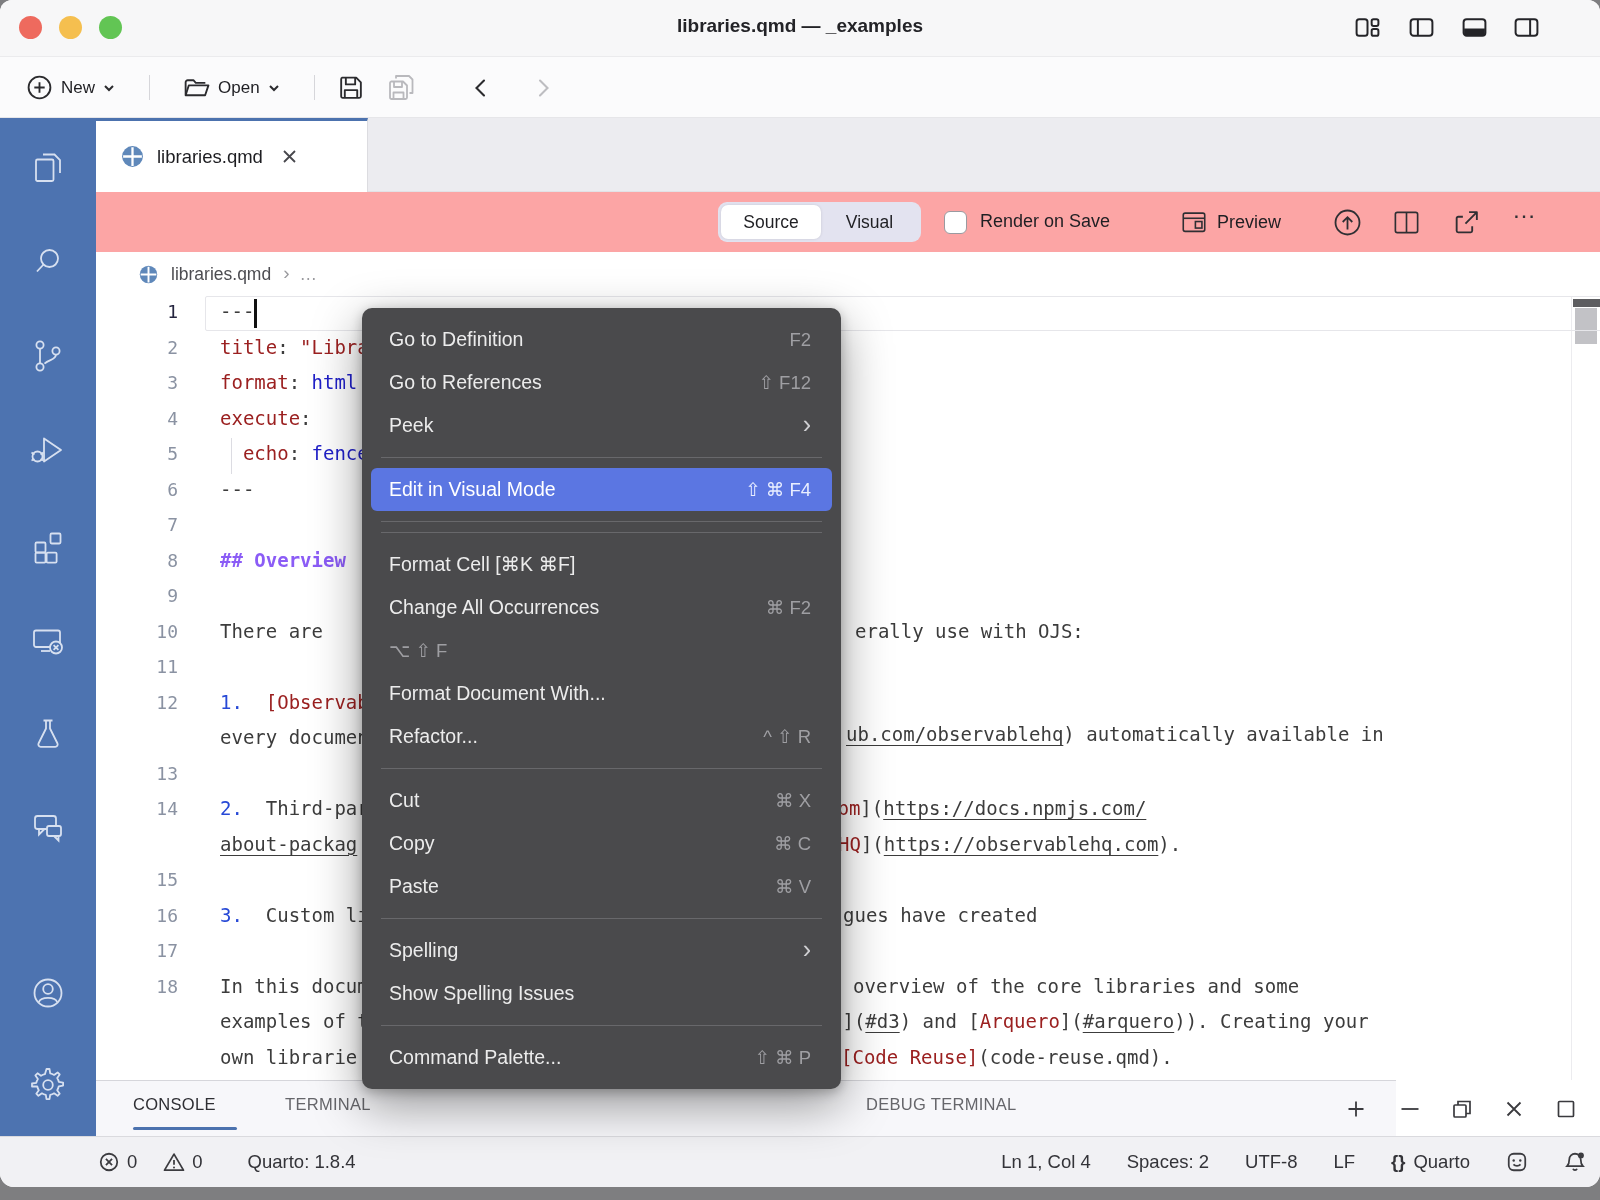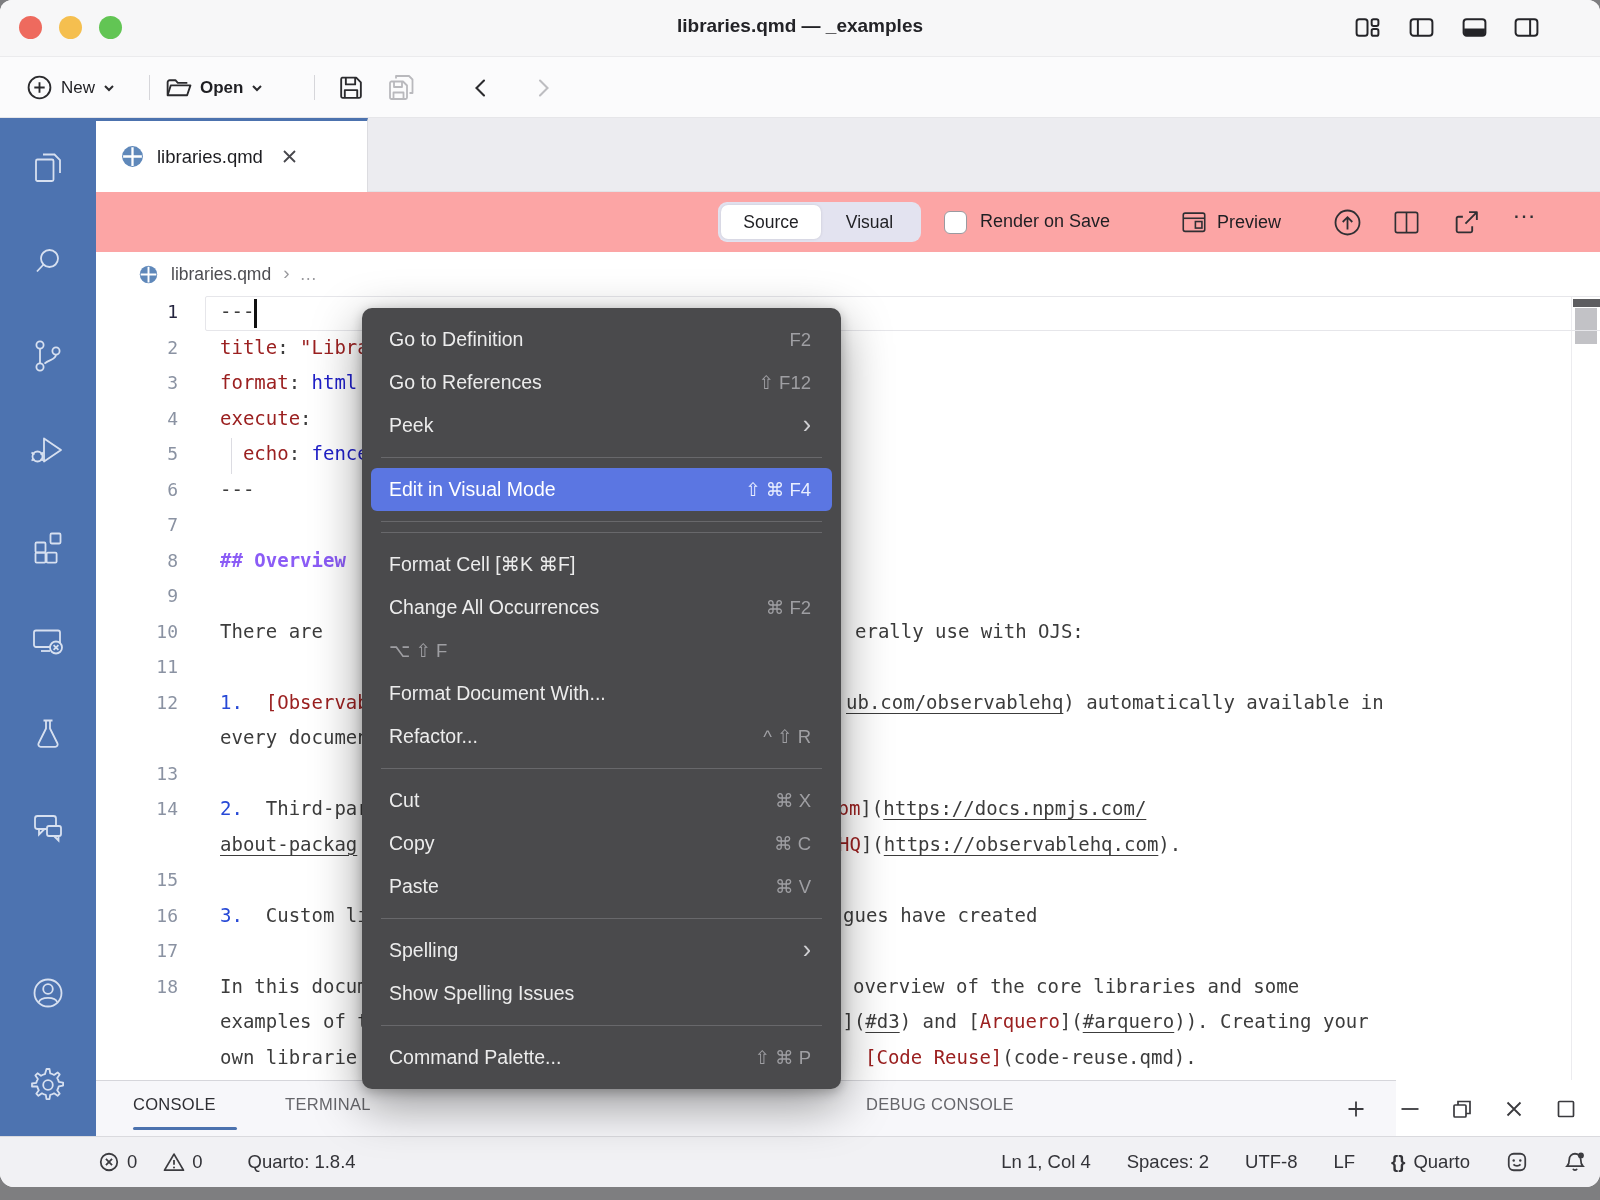--- a/index.html
+++ b/index.html
@@ -135,21 +135,21 @@
             <circle cx="13" cy="13" r="10.5"></circle>
             <path d="M13 8v10M8 13h10"></path>
           </svg>
         </span>
       <span>New</span>
       <svg class="caret" viewBox="0 0 12 10" fill="none" stroke="#2b2b2e" stroke-width="2">
           <path d="M2 3l4 4 4-4"></path>
         </svg>
     </div>
     <div class="tdiv" style="left:149px;"></div>
-    <div class="tbtn" style="left:164px;font-weight:bold;">
+    <div class="tbtn" style="left:182px;">
       <span>
           <svg width="28" height="28" viewBox="0 0 27 27" fill="none" stroke="#2b2b2e" stroke-width="1.8" stroke-linejoin="round">
             <path d="M3.5 20V8a2 2 0 0 1 2-2H11l2.3 2.5h9.2"></path>
             <path d="M3.5 20.5 6.5 11h19l-3.2 9.5z"></path>
           </svg>
         </span>
       <span>Open</span>
       <svg class="caret" viewBox="0 0 12 10" fill="none" stroke="#2b2b2e" stroke-width="2">
           <path d="M2 3l4 4 4-4"></path>
         </svg>
@@ -401,21 +401,21 @@
         <span class="ltext"><span class="t-plain">There are </span></span>
         <span class="rfrag" style="left: 759px;"><span class="t-plain">erally use with OJS:</span></span>
       </div>
       <div class="crow" style="top: 355px;">
         <span class="lnum">11</span>
         <span class="ltext"></span>
       </div>
       <div class="crow" style="top: 390.5px;">
         <span class="lnum">12</span>
         <span class="ltext"><span class="t-num">1.</span><span class="t-plain">  </span><span class="t-link">[Observable</span></span>
-        <span class="rfrag" style="left: 750px;"><span class="t-url">ub.com/observablehq</span><span class="t-plain">) automatically available in</span></span>
+        <span class="rfrag" style="left: 750px; margin-top: 32px;"><span class="t-url">ub.com/observablehq</span><span class="t-plain">) automatically available in</span></span>
       </div>
       <div class="crow" style="top: 426px;">
         <span class="lnum"></span>
         <span class="ltext"><span class="t-plain">every document</span></span>
       </div>
       <div class="crow" style="top: 461.5px;">
         <span class="lnum">13</span>
         <span class="ltext"></span>
       </div>
       <div class="crow" style="top: 497px;">
@@ -447,21 +447,21 @@
         <span class="rfrag" style="left: 757px;"><span class="t-plain">overview of the core libraries and some</span></span>
       </div>
       <div class="crow" style="top: 710px;">
         <span class="lnum"></span>
         <span class="ltext"><span class="t-plain">examples of t</span></span>
         <span class="rfrag" style="left: 735px;"><span class="t-link">3</span><span class="t-plain">](</span><span class="t-url">#d3</span><span class="t-plain">) and [</span><span class="t-link">Arquero</span><span class="t-plain">](</span><span class="t-url">#arquero</span><span class="t-plain">)). Creating your</span></span>
       </div>
       <div class="crow" style="top: 745.5px;">
         <span class="lnum"></span>
         <span class="ltext"><span class="t-plain">own librarie</span></span>
-        <span class="rfrag" style="left: 745px; margin-left: 24px;"><span class="t-link">[Code Reuse]</span><span class="t-plain">(code-reuse.qmd).</span></span>
+        <span class="rfrag" style="left: 745px;"><span class="t-link">[Code Reuse]</span><span class="t-plain">(code-reuse.qmd).</span></span>
       </div>
     </div>
 
   <div id="ctxmenu">
       <div class="mi">
         <span class="ml">Go to Definition</span>
         <span class="ms">F2</span>
       </div>
       <div class="mi">
         <span class="ml">Go to References</span>
@@ -546,21 +546,21 @@
           <path d="M5.5 5.5l13 13M18.5 5.5l-13 13"></path>
         </svg>
     </div>
     <div class="pact" style="left:1458px;">
       <svg viewBox="0 0 24 24" fill="none" stroke="currentColor" stroke-width="1.7">
           <rect x="4.5" y="4.5" width="15" height="15" rx="1"></rect>
         </svg>
     </div>
   <div class="ptab active" style="left: 37px;">CONSOLE</div>
       <div class="ptab" style="left: 189px;">TERMINAL</div>
-      <div class="ptab" style="left: 770px;">DEBUG CONSOLE</div>
+      <div class="ptab" style="left: 770px;">DEBUG TERMINAL</div>
     </div>
 
   <div id="statusbar">
     <div id="status-left">
       <span class="sico">
         <svg viewBox="0 0 20 20" fill="none" stroke="currentColor" stroke-width="1.6">
             <circle cx="10" cy="10" r="7.5"></circle>
             <path d="M7.2 7.2l5.6 5.6M12.8 7.2l-5.6 5.6"></path>
           </svg>
       </span>

